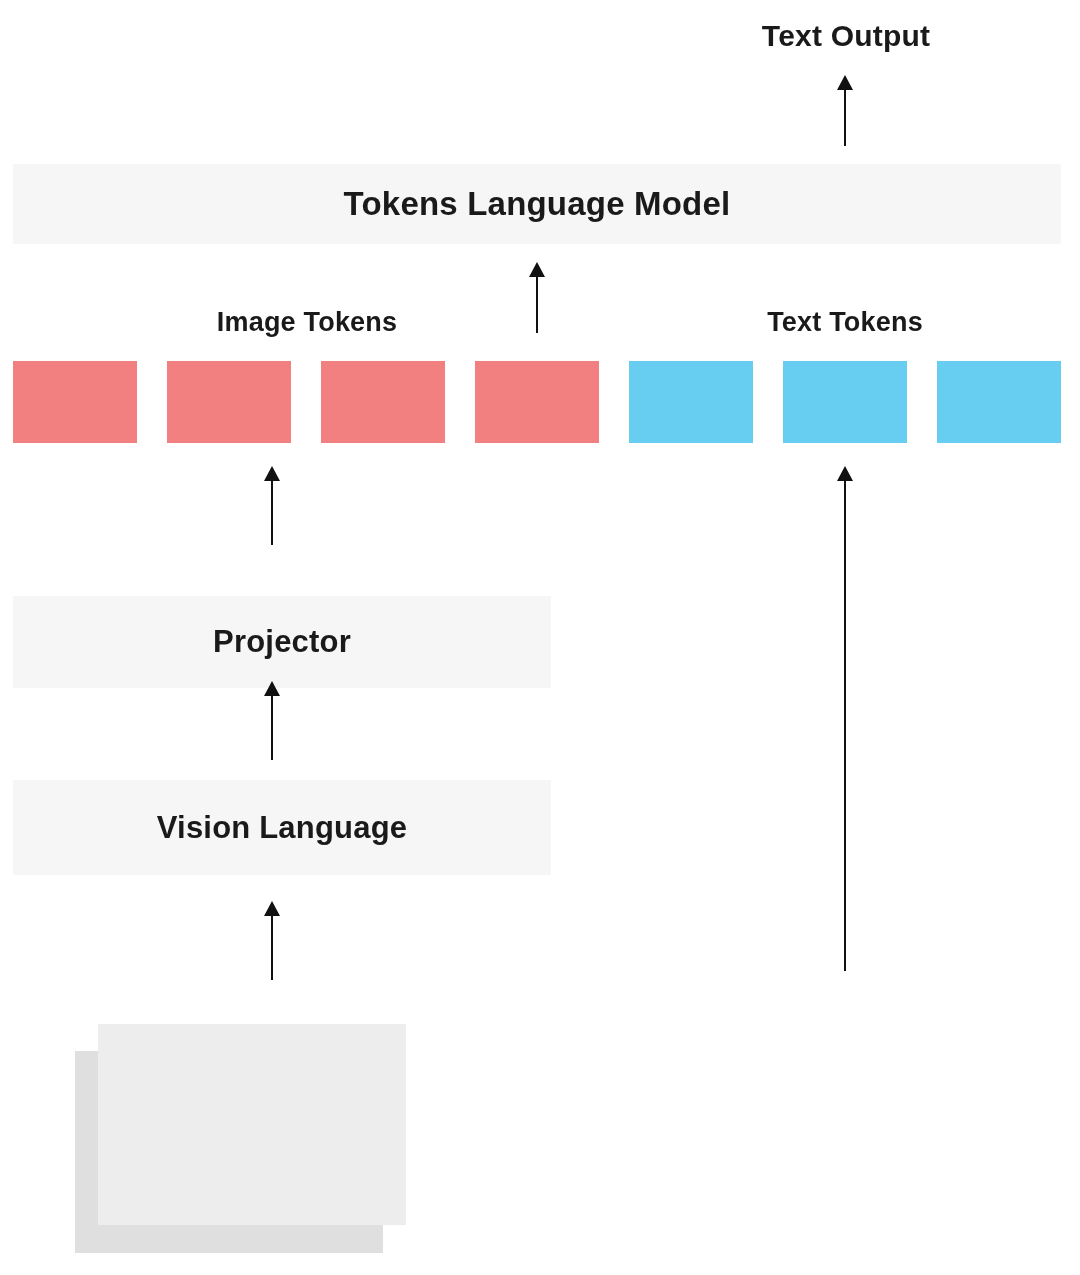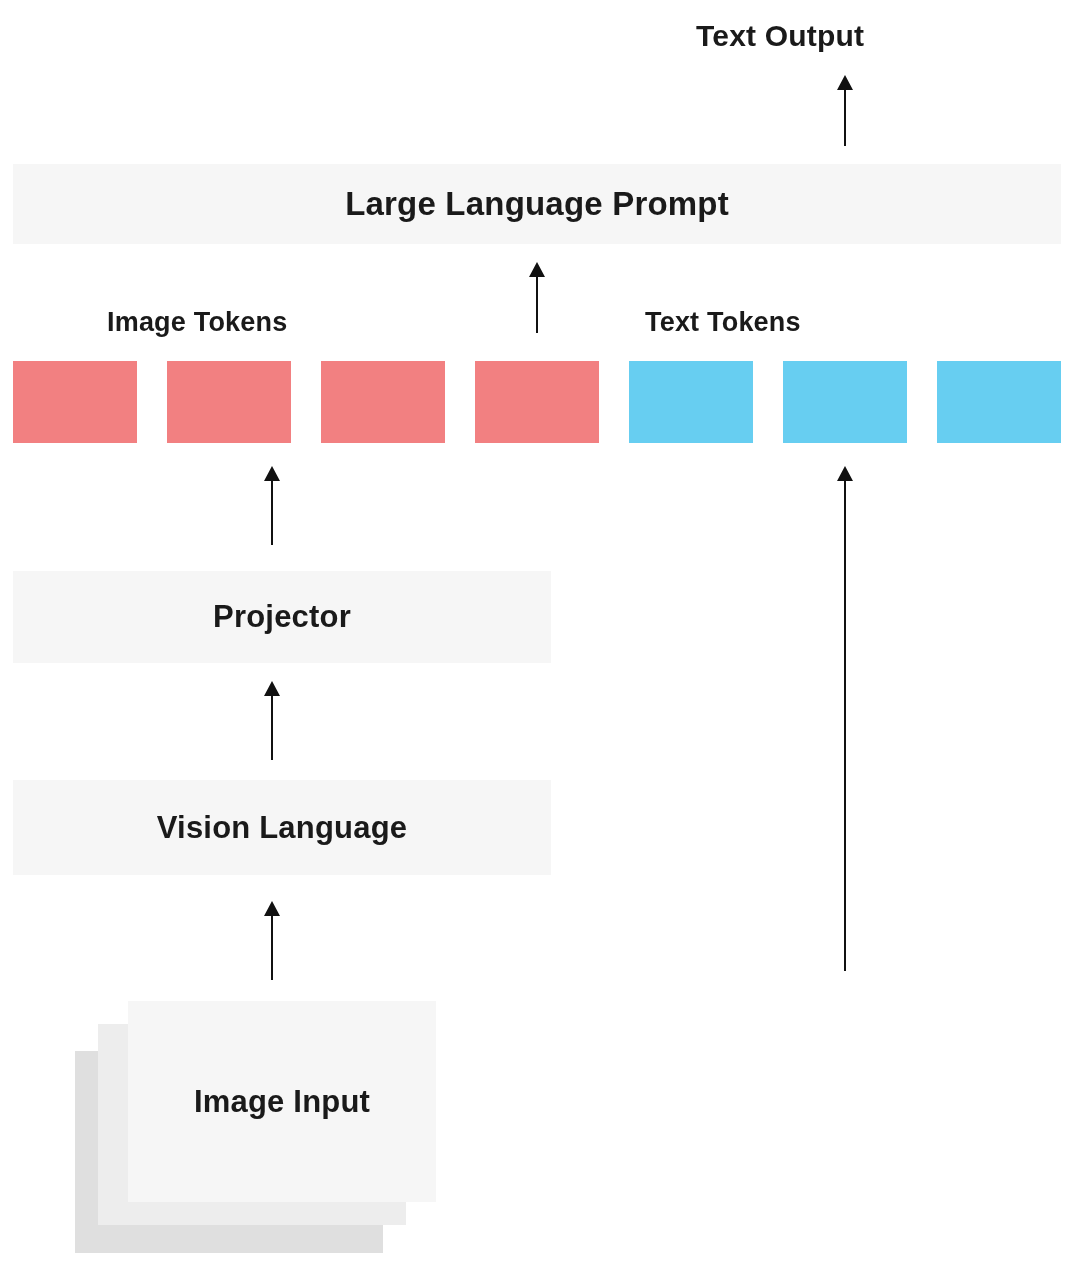--- a/index.html
+++ b/index.html
@@ -11,20 +11,21 @@
   #canvas {
     position: relative;
     width: 1080px;
     height: 1275px;
     background: #ffffff;
     overflow: hidden;
     color: var(--text-color, #1a1a1a);
   }
   .label {
     position: absolute;
+    text-align: center;
     font-weight: 600;
     color: var(--text-color, #1a1a1a);
     letter-spacing: 0.2px;
   }
   .gbox {
     position: absolute;
     background: var(--box-fill, #f6f6f6);
     display: flex;
     align-items: center;
     justify-content: center;
@@ -81,21 +82,21 @@
 <div id="canvas">
 
   <div class="label" style="left:696px; top:18px; width:300px; font-size:30px; line-height:36px;">Text Output</div>
 
   <div class="arrow-up" style="left:836px; top:75px; height:71px;">
     <div class="head"></div>
     <div class="shaft"></div>
   </div>
 
   <div class="gbox" style="left:13px; top:164px; width:1048px; height:80px;">
-    <span class="box-label" style="font-size:33px;">Large Language Prompt</span>
+    <span class="box-label" style="font-size:33px;">Tokens Language Model</span>
   </div>
 
   <div class="arrow-up" style="left:528px; top:262px; height:71px;">
     <div class="head"></div>
     <div class="shaft"></div>
   </div>
 
   <div class="label" style="left:107px; top:306px; width:400px; font-size:27px; line-height:32px;">Image Tokens</div>
   <div class="label" style="left:645px; top:306px; width:400px; font-size:27px; line-height:32px;">Text Tokens</div>
 
@@ -107,43 +108,40 @@
       <div class="token text"></div>
       <div class="token text"></div>
       <div class="token text"></div>
     </div>
 
   <div class="arrow-up" style="left:263px; top:466px; height:79px;">
     <div class="head"></div>
     <div class="shaft"></div>
   </div>
 
-  <div class="gbox" style="left:13px; top:571px; width:538px; height:92px;text-align:center;">
+  <div class="gbox" style="left:13px; top:596px; width:538px; height:92px;text-align:center;">
     <span class="box-label" style="font-size:31px;">Projector</span>
   </div>
 
   <div class="arrow-up" style="left:263px; top:681px; height:79px;">
     <div class="head"></div>
     <div class="shaft"></div>
   </div>
 
   <div class="gbox" style="left:13px; top:780px; width:538px; height:95px;">
     <span class="box-label" style="font-size:31px;">Vision Language</span>
   </div>
 
   <div class="arrow-up" style="left:263px; top:901px; height:79px;">
     <div class="head"></div>
     <div class="shaft"></div>
   </div>
 
   <div class="card" style="left:75px; top:1051px; height:202px; background:var(--card-back,#dfdfdf);"></div>
   <div class="card" style="left:98px; top:1024px; background:var(--card-middle,#ededed);"></div>
-  <div class="gbox" style="left:128px; top:1001px; width:308px; height:201px;">
-    <span class="box-label" style="font-size:31px;">Image Input</span>
-  </div>
 
   <div class="arrow-up" style="left:836px; top:466px; height:505px;">
     <div class="head"></div>
     <div class="shaft"></div>
   </div>
 
 
 </div>
 
 </body></html>

